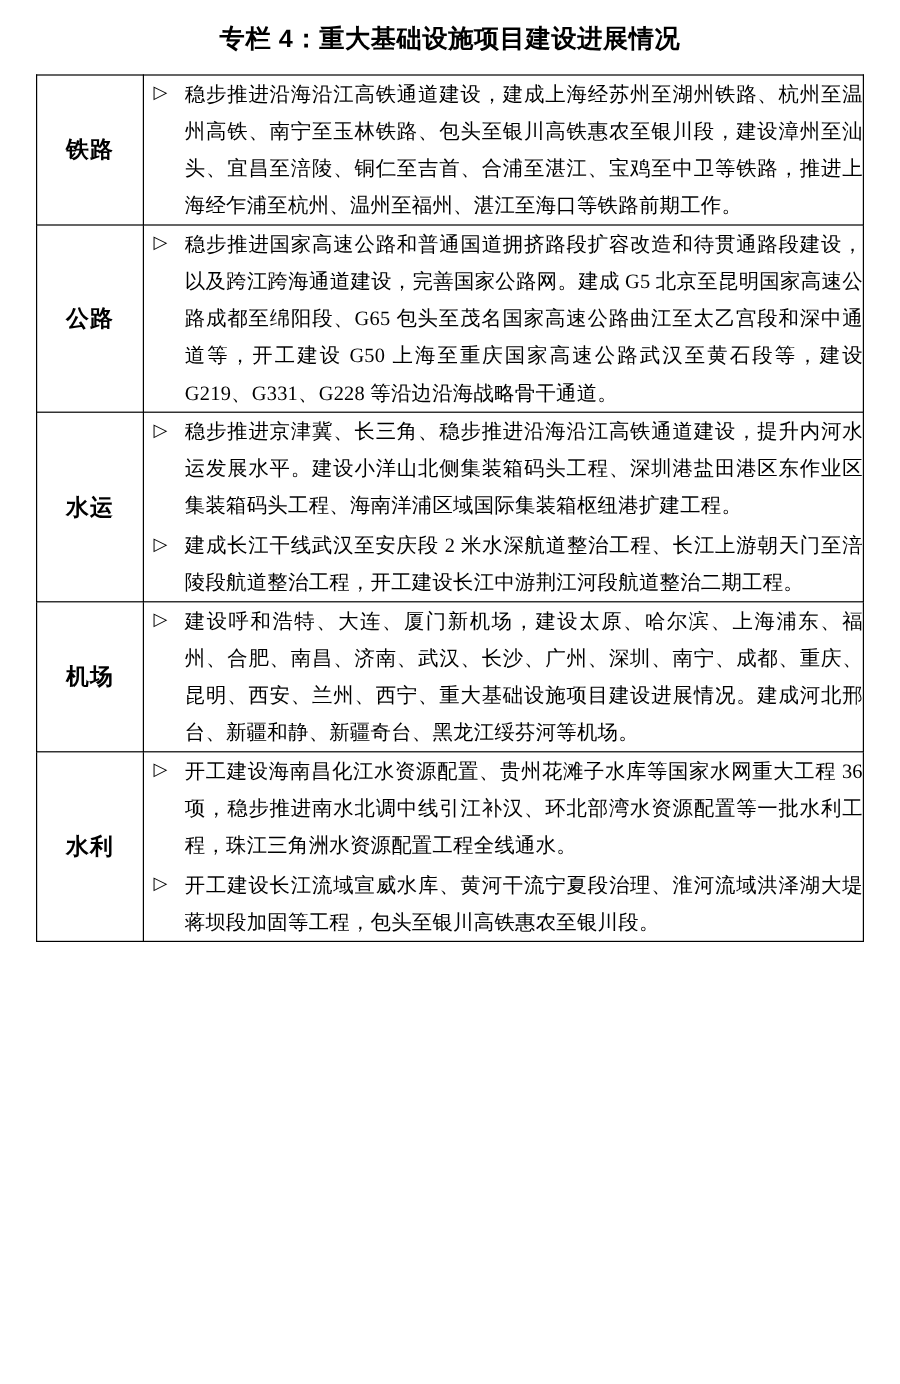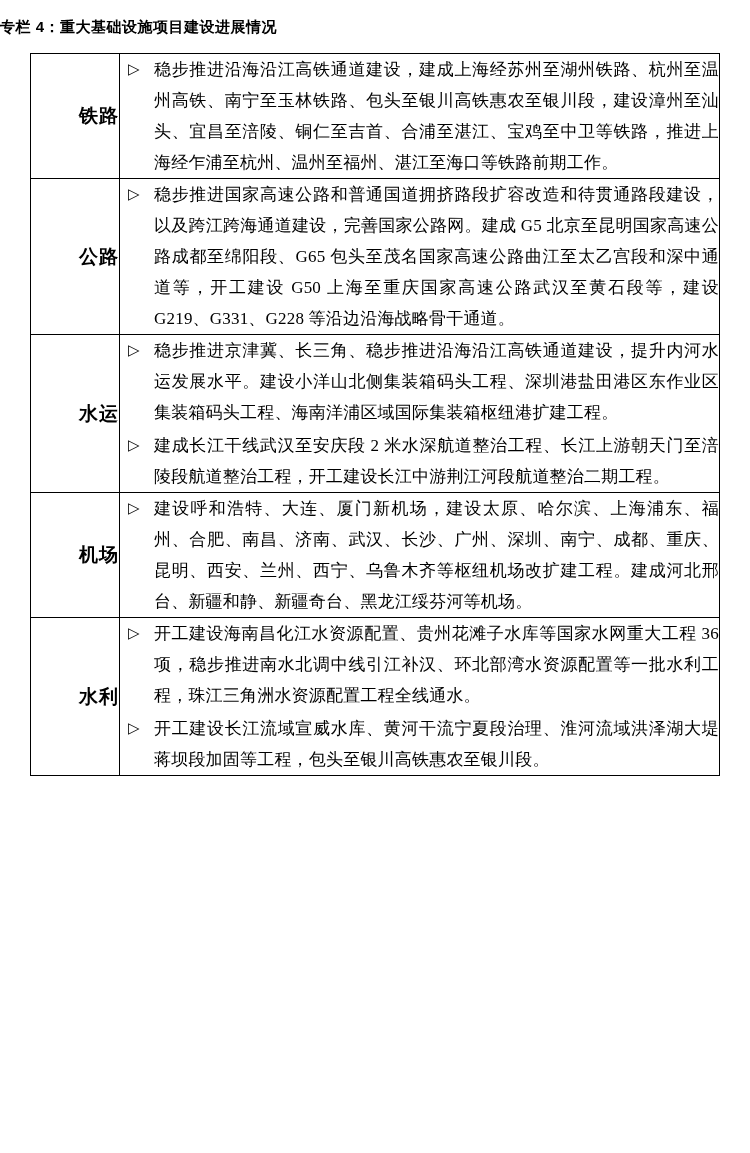--- a/index.html
+++ b/index.html
@@ -15,41 +15,41 @@
     overflow: hidden;
   }
   .page {
     width: 750px;
     height: 1153px;
     box-sizing: border-box;
     padding: 0;
     position: relative;
   }
   .doc-title {
-    text-align: left;
-    font-size: 15px;
+    text-align: center;
+    font-size: 21px;
     font-weight: bold;
     letter-spacing: 0.5px;
     padding: 18px 0 16px 0;
     font-family: "Liberation Sans", "DejaVu Sans", sans-serif;
   }
   table.matrix {
     border-collapse: collapse;
     width: 690px;
     margin: 0 auto;
     table-layout: fixed;
   }
   table.matrix td {
     border: 1px solid #000000;
     vertical-align: middle;
     padding: 0;
   }
   td.cat {
     width: 88px;
-    text-align: right;
+    text-align: center;
     font-size: 19px;
     font-weight: bold;
     font-family: "Liberation Sans", "DejaVu Sans", sans-serif;
     letter-spacing: 1px;
   }
   td.body {
     padding: 12px 14px 12px 8px;
   }
   .bullet-row {
     display: flex;
@@ -119,21 +119,21 @@
             <span class="bullet-text">建成长江干线武汉至安庆段 2 米水深航道整治工程、长江上游朝天门至涪陵段航道整治工程，开工建设长江中游荆江河段航道整治二期工程。</span>
           </div>
         </td>
       </tr>
 
       <tr>
         <td class="cat">机场</td>
         <td class="body">
           <div class="bullet-row">
             <span class="bullet-mark">▷</span>
-            <span class="bullet-text">建设呼和浩特、大连、厦门新机场，建设太原、哈尔滨、上海浦东、福州、合肥、南昌、济南、武汉、长沙、广州、深圳、南宁、成都、重庆、昆明、西安、兰州、西宁、乌鲁木齐等枢纽机场改扩建工程。建成河北邢台、新疆和静、新疆奇台、黑龙江绥芬河等机场。</span>
+            <span class="bullet-text">建设呼和浩特、大连、厦门新机场，建设太原、哈尔滨、上海浦东、福州、合肥、南昌、济南、武汉、长沙、广州、深圳、南宁、成都、重庆、昆明、西安、兰州、西宁、重大基础设施项目建设进展情况。建成河北邢台、新疆和静、新疆奇台、黑龙江绥芬河等机场。</span>
           </div>
         </td>
       </tr>
 
       <tr>
         <td class="cat">水利</td>
         <td class="body">
           <div class="bullet-row">
             <span class="bullet-mark">▷</span>
             <span class="bullet-text">开工建设海南昌化江水资源配置、贵州花滩子水库等国家水网重大工程 36 项，稳步推进南水北调中线引江补汉、环北部湾水资源配置等一批水利工程，珠江三角洲水资源配置工程全线通水。</span>

